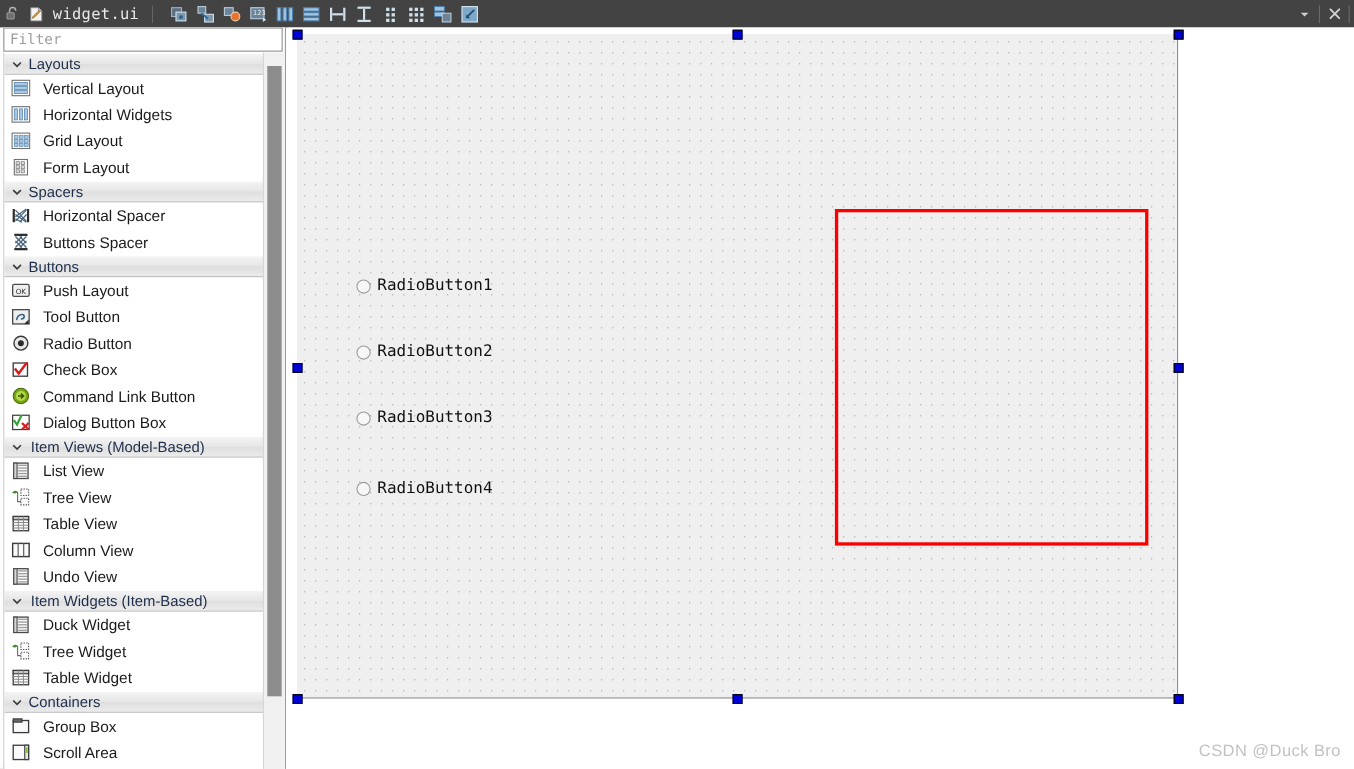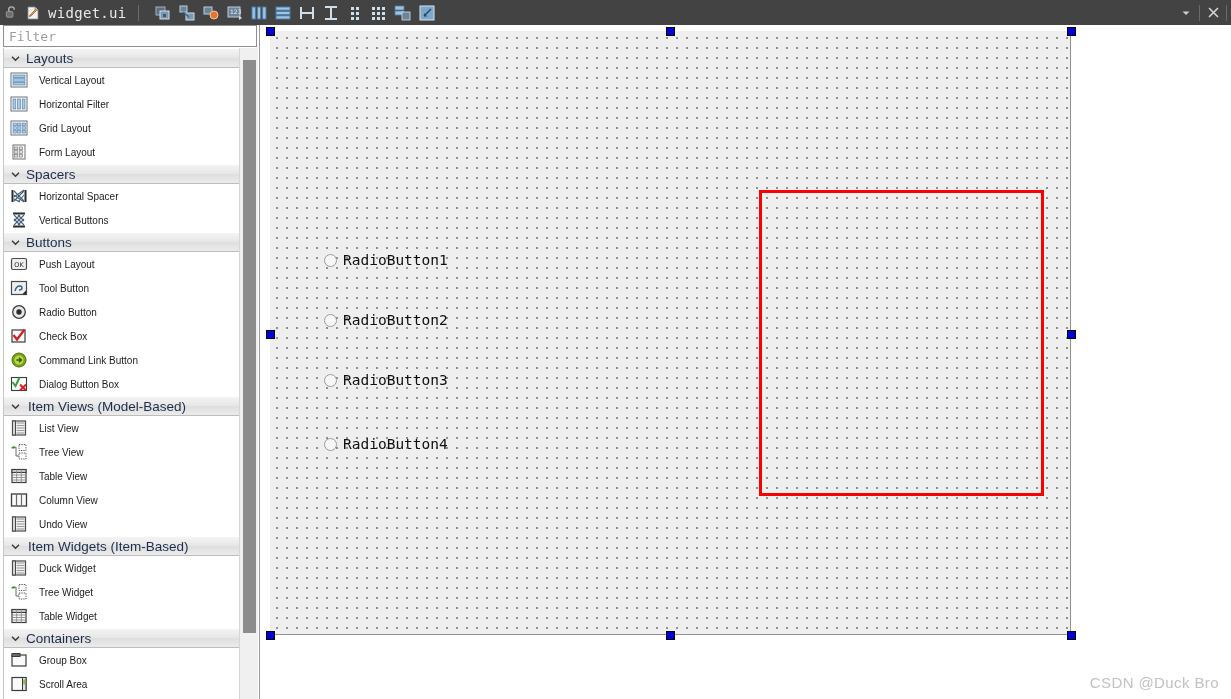--- a/index.html
+++ b/index.html
@@ -91,21 +91,21 @@
     display: flex; align-items: center;
     padding-left: 6px;
     cursor: pointer;
     background: #ffffff;
   }
   .wb-item .wicon {
     width: 22px; height: 18px; margin-right: 7px;
     display: flex; align-items: center; justify-content: flex-start;
     flex: 0 0 22px;
   }
-  .wb-item .wlabel { font-size: 10px; color: #1b1b1b; }
+  .wb-item .wlabel { font-size: 14px; color: #1b1b1b; }
 
   
   #wb-scroll-track {
     position: absolute; right: 1px; top: 23px;
     width: 19px; height: 651px;
     background: #f0f0f0;
     border-left: 1px solid #d6d6d6;
   }
   #wb-scroll-thumb {
     position: absolute; left: 3px; top: 12px;
@@ -356,21 +356,21 @@
       </div>
       <div class="wb-item">
         <span class="wicon">
           <svg width="18" height="18" viewBox="0 0 18 18">
             <rect x="1" y="2" width="16" height="14" fill="#fff" stroke="#707070"></rect>
             <rect x="3" y="4" width="2.8" height="10" fill="#a8c8e4" stroke="#5585ad" stroke-width=".7"></rect>
             <rect x="7.6" y="4" width="2.8" height="10" fill="#a8c8e4" stroke="#5585ad" stroke-width=".7"></rect>
             <rect x="12.2" y="4" width="2.8" height="10" fill="#a8c8e4" stroke="#5585ad" stroke-width=".7"></rect>
           </svg>
         </span>
-        <span class="wlabel">Horizontal Filter</span>
+        <span class="wlabel">Horizontal Widgets</span>
       </div>
       <div class="wb-item">
         <span class="wicon">
           <svg width="18" height="18" viewBox="0 0 18 18">
             <rect x="1" y="2" width="16" height="14" fill="#fff" stroke="#707070"></rect>
             <rect x="3" y="4" width="3.4" height="2.7" fill="#a8c8e4" stroke="#5585ad" stroke-width=".6"></rect>
             <rect x="7.6" y="4" width="3.4" height="2.7" fill="#a8c8e4" stroke="#5585ad" stroke-width=".6"></rect>
             <rect x="12.2" y="4" width="3.4" height="2.7" fill="#a8c8e4" stroke="#5585ad" stroke-width=".6"></rect>
             <rect x="3" y="7.7" width="3.4" height="2.7" fill="#a8c8e4" stroke="#5585ad" stroke-width=".6"></rect>
             <rect x="7.6" y="7.7" width="3.4" height="2.7" fill="#a8c8e4" stroke="#5585ad" stroke-width=".6"></rect>
@@ -429,21 +429,21 @@
             <g stroke="#44607a" stroke-width="1.1">
               <path d="M4 4 L14 14"></path>
               <path d="M8 4 L14 10"></path>
               <path d="M4 8 L10 14"></path>
               <path d="M14 4 L4 14"></path>
               <path d="M10 4 L4 10"></path>
               <path d="M14 8 L8 14"></path>
             </g>
           </svg>
         </span>
-        <span class="wlabel">Vertical Buttons</span>
+        <span class="wlabel">Buttons Spacer</span>
       </div>
       <div class="wb-header">
         <span class="chev">
           <svg width="11" height="11" viewBox="0 0 11 11">
             <path d="M2 3.8 L5.5 7.3 L9 3.8" fill="none" stroke="#3a3a3a" stroke-width="1.5"></path>
           </svg>
         </span>
         <span class="hlabel">Buttons</span>
       </div>
       <div class="wb-item">

